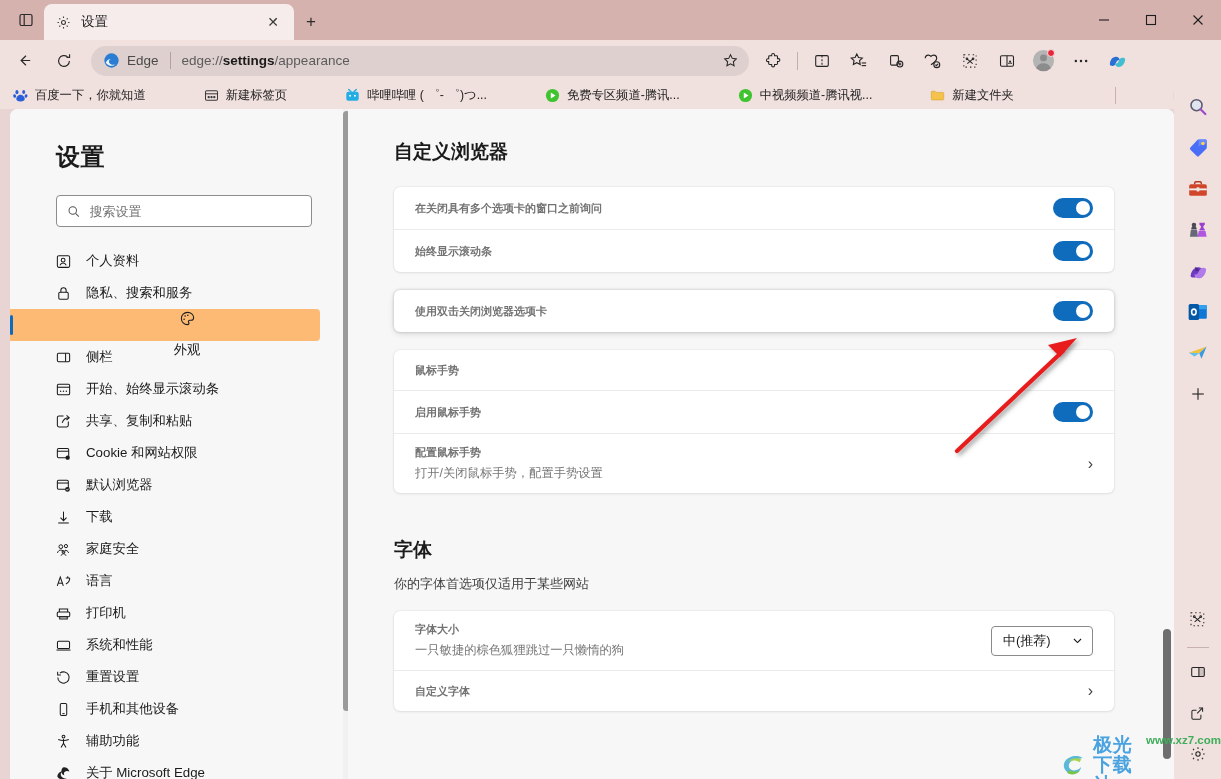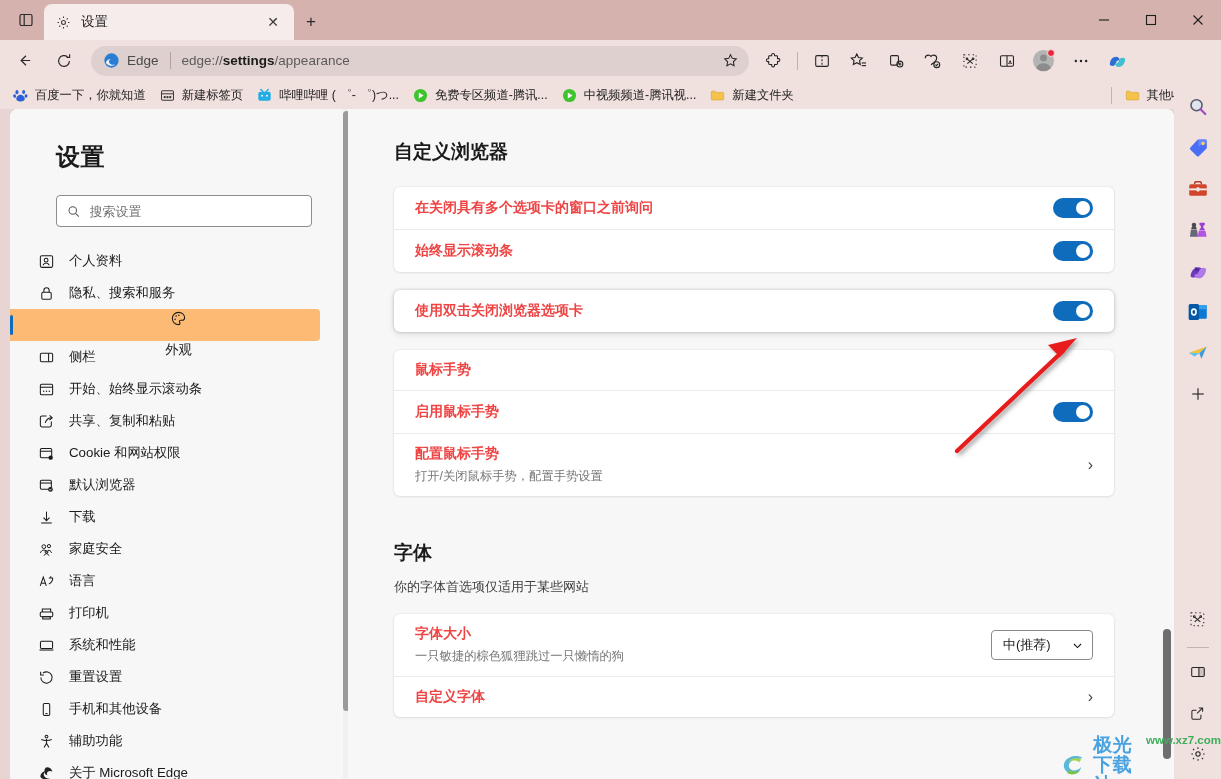--- a/index.html
+++ b/index.html
@@ -80,21 +80,21 @@
   }
   .tbi-sep { width: 1px; height: 18px; background: #c3aeac; margin: 0 5px; }
   .profile-dot {
     position: absolute; right: 5px; top: 4px; width: 8px; height: 8px;
     background: #e8253b; border-radius: 50%; border: 1.3px solid #f0e0de;
   }
 
   
   .bookmarks {
     position: absolute; left: 0; top: 81px; width: 1221px; height: 28px;
-    background: #f0e0de; display: flex; align-items: center; padding: 0 6px;
+    background: #f0e0de; display: flex; align-items: center; padding: 0 6px; gap: 44px;
   }
   .bm {
     display: flex; align-items: center; height: 22px; border-radius: 4px;
     padding: 0 7px; cursor: pointer; gap: 7px; flex: 0 0 auto;
   }
   .bm-label { font-size: 12.3px; color: #1e1e1e; white-space: nowrap; }
   .bm-spacer { flex: 1 1 auto; }
   .bm-divider { width: 1px; height: 17px; background: #c7b2b0; margin: 0 6px; flex:0 0 auto; }
 
   
@@ -118,21 +118,21 @@
   }
   .search-box input {
     border: 0; outline: 0; font-size: 13px; color: #1b1b1b;
     background: transparent; width: 100%;
     font-family: "Liberation Sans", sans-serif;
   }
   .search-box input::placeholder { color: #707070; }
   .nav-list { display: flex; flex-direction: column; }
   .nav-item {
     display: flex; align-items: center; gap: 14px;
-    height: 32px; margin: 0 28px 0 0; padding-left: 27px;
+    height: 32px; margin: 0 28px 0 0; padding-left: 44px;
     cursor: pointer; position: relative; border-radius: 0 4px 4px 0;
   }
   .nav-item.active { background: #fdba74; flex-direction: column; }
   .nav-item.active::before {
     content: ""; position: absolute; left: 0; top: 6px;
     width: 3px; height: 20px; background: #0f6cbd; border-radius: 2px;
   }
   .nav-ico { width: 18px; height: 18px; flex: 0 0 18px; display:flex; align-items:center; justify-content:center; color:#1b1b1b; }
   .nav-label { font-size: 13.3px; color: #1b1b1b; white-space: nowrap; }
   .sidebar-scroll {
@@ -156,21 +156,21 @@
     box-shadow: 0 0 2px rgba(0,0,0,.12), 0 1px 3px rgba(0,0,0,.07);
     overflow: hidden;
   }
   .card.emph { box-shadow: 0 0 3px rgba(0,0,0,.20), 0 2px 6px rgba(0,0,0,.12); }
   .row {
     display: flex; align-items: center; min-height: 40px;
     padding: 11px 21px; cursor: default;
   }
   .row + .row { border-top: 1px solid #ebebeb; }
   .row-text { flex: 1 1 auto; }
-  .row-title { font-size: 14px; color: #ef4444; font-weight: 600; }
+  .row-title { font-size: 11px; color: #737373; font-weight: 600; }
   .row-desc { font-size: 12.3px; color: #767676; margin-top: 5px; }
   .row-tall { min-height: 54px; }
   .chev { color: #444; font-size: 16px; padding-left: 14px; cursor: pointer; }
 
   .toggle {
     width: 40px; height: 20px; border-radius: 10px; background: #0f6cbd;
     position: relative; flex: 0 0 40px; cursor: pointer;
   }
   .toggle .knob {
     position: absolute; top: 3px; right: 3px; width: 14px; height: 14px;

